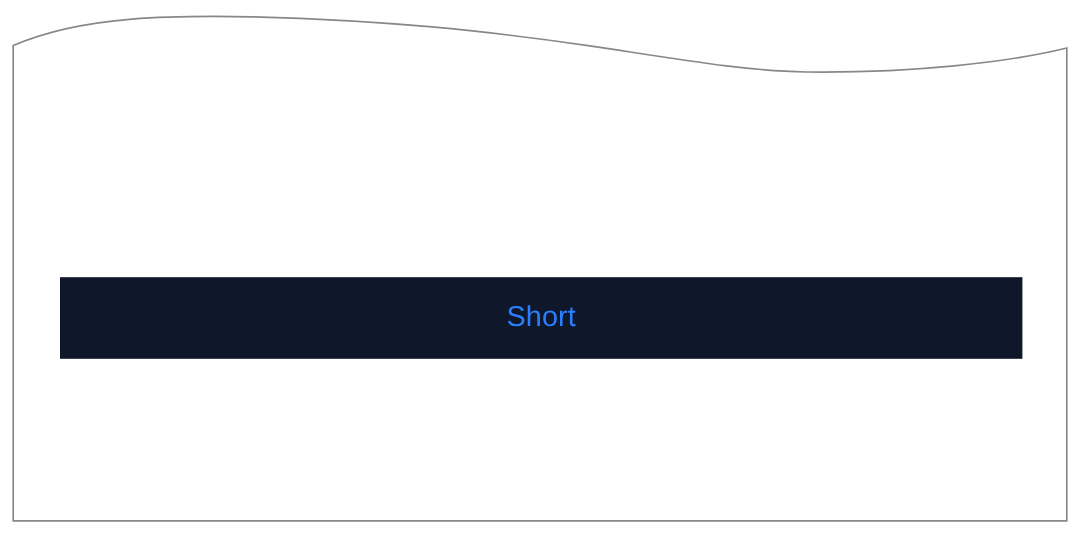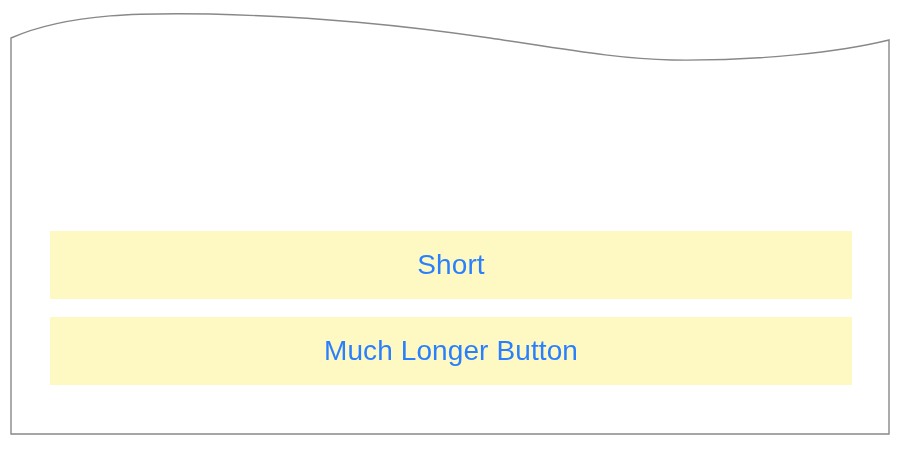--- a/index.html
+++ b/index.html
@@ -43,24 +43,24 @@
   }
   .panel-button {
     display: flex;
     align-items: center;
     justify-content: center;
     width: 100%;
     height: 68px;
     box-sizing: border-box;
     border: 0;
     padding: 0;
-    background: #fef9c3;
+    background: #0f172a;
     color: #2a7fff;
     font-family: "Liberation Sans", sans-serif;
-    font-size: 28px;
+    font-size: 24px;
     font-weight: 400;
     line-height: 1;
     letter-spacing: 0.1px;
     text-align: center;
     cursor: pointer;
     -webkit-font-smoothing: antialiased;
   }
   .panel-button-label {
     display: block;
     white-space: nowrap;
@@ -82,19 +82,16 @@
              L 889 434
              Z" stroke="#888888" stroke-width="1.4" stroke-linejoin="miter" stroke-linecap="butt" fill="none"></path>
   </svg>
 
   <div id="button-stack">
 
     <button class="panel-button">
       <span class="panel-button-label">Short</span>
     </button>
 
-    <button class="panel-button">
-      <span class="panel-button-label">Much Longer Button</span>
-    </button>
 
   </div>
 
 </div>
 
 </body></html>

